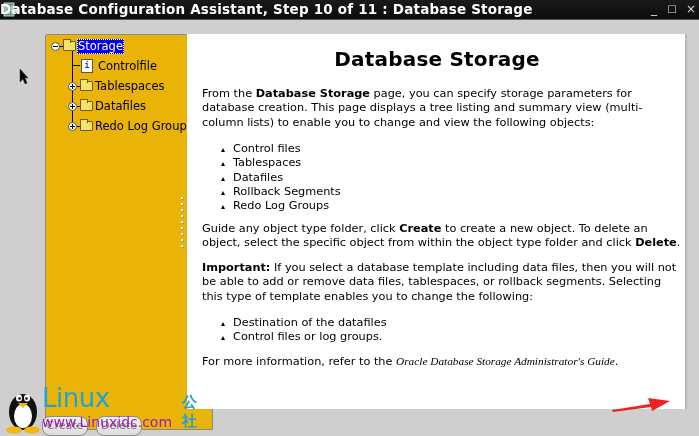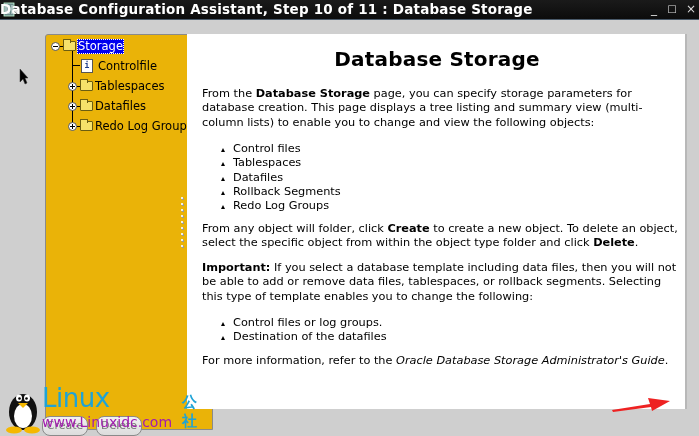--- a/index.html
+++ b/index.html
@@ -104,21 +104,21 @@
       font-family: "DejaVu Sans", sans-serif; font-size: 11.3px; color: #000;
       line-height: 14.3px;
     }
     .content h1 {
       position: absolute; left: 0; width: 500px; top: 13px;
       text-align: center; font-size: 20px; font-weight: bold; line-height: 24px;
       letter-spacing: 0.2px;
     }
     .para { position: absolute; left: 15px; width: 480px; }
     .para b { font-weight: bold; }
-    .para i { font-style: italic; }
+    .para i { font-style: italic; font-family: Liberation Serif, serif; }
     .bullets { position: absolute; left: 30px; list-style: none; }
     .bullets li { position: relative; padding-left: 16px; height: 14.3px; white-space: nowrap; }
     .bullets li::before {
       content: ""; position: absolute; left: 4px; top: 6px;
       width: 0; height: 0; border-left: 2px solid transparent; border-right: 2px solid transparent;
       border-bottom: 4px solid #000;
     }
 
     
     .bottom-btn {
@@ -238,30 +238,30 @@
 
     <ul class="bullets" style="top:108px;">
       <li>Control files</li>
       <li>Tablespaces</li>
       <li>Datafiles</li>
       <li>Rollback Segments</li>
       <li>Redo Log Groups</li>
     </ul>
 
     <p class="para" style="top:188px;">
-      <span>From any object will folder, click </span><b>Create</b><span> to create a new object. To delete an object, select the specific object from within the object type folder and click </span><b>Delete</b><span>.</span>
+      <span>Guide any object type folder, click </span><b>Create</b><span> to create a new object. To delete an object, select the specific object from within the object type folder and click </span><b>Delete</b><span>.</span>
     </p>
 
     <p class="para" style="top:227px;">
       <b>Important:</b><span> If you select a database template including data files, then you will not be able to add or remove data files, tablespaces, or rollback segments. Selecting this type of template enables you to change the following:</span>
     </p>
 
     <ul class="bullets" style="top:282px;">
+      <li>Destination of the datafiles</li>
       <li>Control files or log groups.</li>
-      <li>Destination of the datafiles</li>
     </ul>
 
     <p class="para" style="top:320px;">
       <span>For more information, refer to the </span><i>Oracle Database Storage Administrator's Guide</i><span>.</span>
     </p>
   </div>
 
   <div class="bottom-btn btn-create">Create</div>
   <div class="bottom-btn btn-delete">Delete</div>
 

